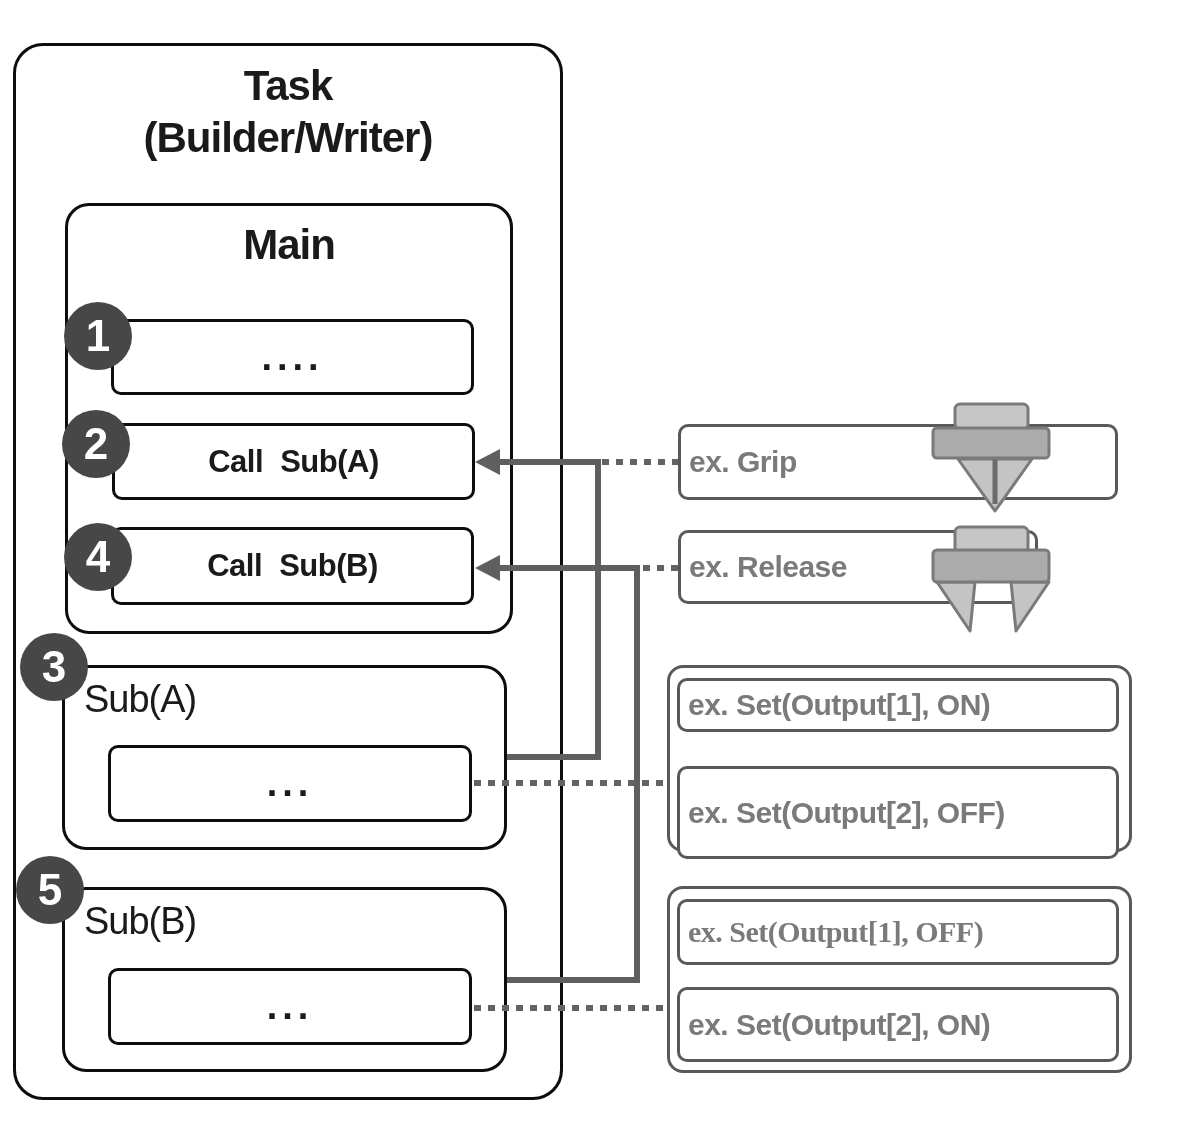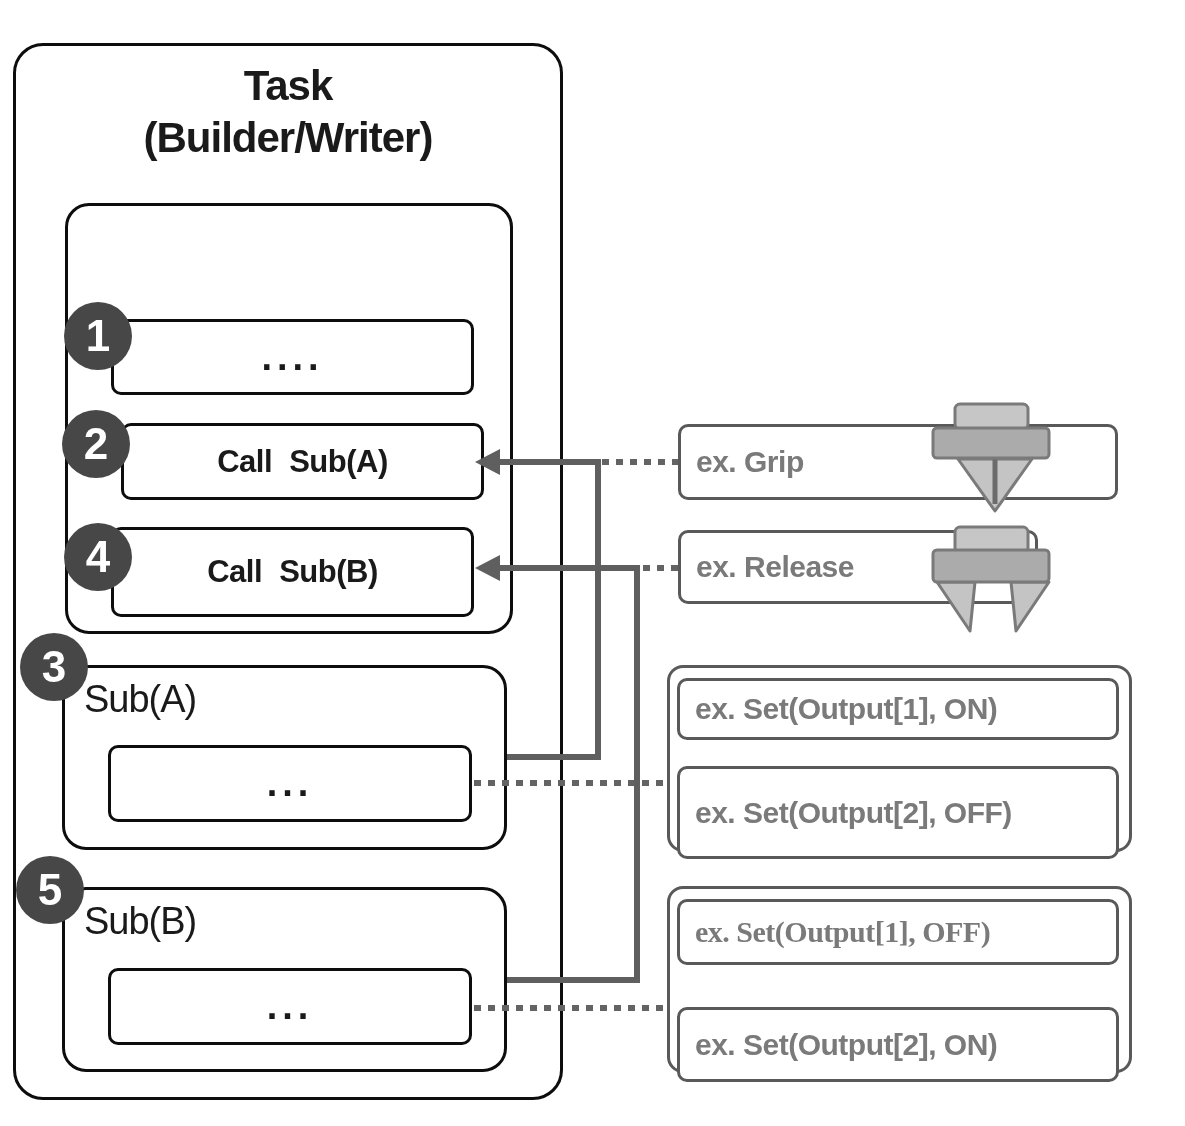--- a/index.html
+++ b/index.html
@@ -19,21 +19,21 @@
     text-align:center;letter-spacing:-1px;
   }
   .blocklabel{color:#1a1a1a;font-weight:normal;font-size:38px;letter-spacing:-1px;}
   .rowlabel{color:#1a1a1a;font-weight:bold;font-size:31px;word-spacing:9px;letter-spacing:-0.5px;}
   .dots{color:#1a1a1a;font-weight:bold;font-size:38px;letter-spacing:5px;}
   .circle{
     width:68px;height:68px;border-radius:50%;background:#474747;color:#ffffff;
     display:flex;align-items:center;justify-content:center;
     font-weight:bold;font-size:44px;z-index:6;
   }
-  .extext{color:#7a7a7a;font-weight:bold;font-size:30px;letter-spacing:-0.5px;padding-left:15px;}
+  .extext{color:#7a7a7a;font-weight:bold;font-size:30px;letter-spacing:-0.5px;padding-left:8px;}
   .hline{background:#5f5f5f;height:6px;z-index:4;}
   .vline{background:#5f5f5f;width:6px;z-index:4;}
   .dotline{
     height:6px;z-index:3;
     background:repeating-linear-gradient(90deg,#636363 0 7px,transparent 7px 14px);
   }
   .arrowhead{
     width:0;height:0;z-index:5;
     border-top:13px solid transparent;border-bottom:13px solid transparent;
     border-right:25px solid #5f5f5f;
@@ -46,36 +46,37 @@
 <div class="stage">
 
   <div class="abs bbox" style="left:13px;top:43px;width:550px;height:1057px;border-radius:30px;"></div>
 
   <div class="abs title" style="left:13px;top:60px;width:550px;">
     <div>Task</div>
     <div>(Builder/Writer)</div>
   </div>
 
   <div class="abs bbox" style="left:65px;top:203px;width:448px;height:431px;border-radius:24px;"></div>
+  <div class="abs title" style="left:65px;top:219px;width:448px;">Main</div>
 
   <div class="abs bbox center" style="left:111px;top:319px;width:363px;height:76px;border-radius:10px;">
     <span class="dots">....</span>
   </div>
   <div class="abs circle" style="left:64px;top:302px;">
     <span>1</span>
   </div>
 
-  <div class="abs bbox center" style="left:121px;top:423px;width:363px;height:77px;border-radius:10px;">
+  <div class="abs bbox center" style="left:112px;top:423px;width:363px;height:77px;border-radius:10px;">
     <span class="rowlabel">Call Sub(A)</span>
   </div>
   <div class="abs circle" style="left:62px;top:410px;">
     <span>2</span>
   </div>
 
-  <div class="abs bbox center" style="left:111px;top:527px;width:363px;height:90px;border-radius:10px;">
+  <div class="abs bbox center" style="left:111px;top:527px;width:363px;height:78px;border-radius:10px;">
     <span class="rowlabel">Call Sub(B)</span>
   </div>
   <div class="abs circle" style="left:64px;top:523px;">
     <span>4</span>
   </div>
 
   <div class="abs bbox" style="left:62px;top:665px;width:445px;height:185px;border-radius:24px;"></div>
   <div class="abs blocklabel" style="left:84px;top:678px;">Sub(A)</div>
   <div class="abs bbox center" style="left:108px;top:745px;width:364px;height:77px;border-radius:10px;">
     <span class="dots">...</span>
@@ -124,28 +125,28 @@
   </div>
 
   <svg class="abs icon-svg" style="left:925px;top:521px;" width="135" height="119" viewBox="0 0 135 119">
     <rect x="30" y="6" width="73" height="26" rx="5" fill="#c6c6c6" stroke="#7a7a7a" stroke-width="3"></rect>
     <polygon points="12,61 50,61 45,110" fill="#c4c4c4" stroke="#7a7a7a" stroke-width="3" stroke-linejoin="round"></polygon>
     <polygon points="86,61 124,61 91,110" fill="#c4c4c4" stroke="#7a7a7a" stroke-width="3" stroke-linejoin="round"></polygon>
     <rect x="8" y="29" width="116" height="32" rx="4" fill="#ababab" stroke="#7a7a7a" stroke-width="3"></rect>
   </svg>
 
   <div class="abs gbox" style="left:667px;top:665px;width:465px;height:187px;border-radius:16px;"></div>
-  <div class="abs gbox vcenter" style="left:677px;top:678px;width:442px;height:62px;border-radius:10px;">
+  <div class="abs gbox vcenter" style="left:677px;top:678px;width:442px;height:54px;border-radius:10px;">
     <span class="extext">ex. Set(Output[1], ON)</span>
   </div>
   <div class="abs gbox vcenter" style="left:677px;top:766px;width:442px;height:93px;border-radius:10px;">
     <span class="extext">ex. Set(Output[2], OFF)</span>
   </div>
 
   <div class="abs gbox" style="left:667px;top:886px;width:465px;height:187px;border-radius:16px;"></div>
   <div class="abs gbox vcenter" style="left:677px;top:899px;width:442px;height:66px;border-radius:10px;font-family:Liberation Serif, serif;">
     <span class="extext">ex. Set(Output[1], OFF)</span>
   </div>
-  <div class="abs gbox vcenter" style="left:677px;top:987px;width:442px;height:75px;border-radius:10px;margin-top:20px;">
+  <div class="abs gbox vcenter" style="left:677px;top:987px;width:442px;height:75px;border-radius:10px;">
     <span class="extext">ex. Set(Output[2], ON)</span>
   </div>
 
 </div>
 
 </body></html>

